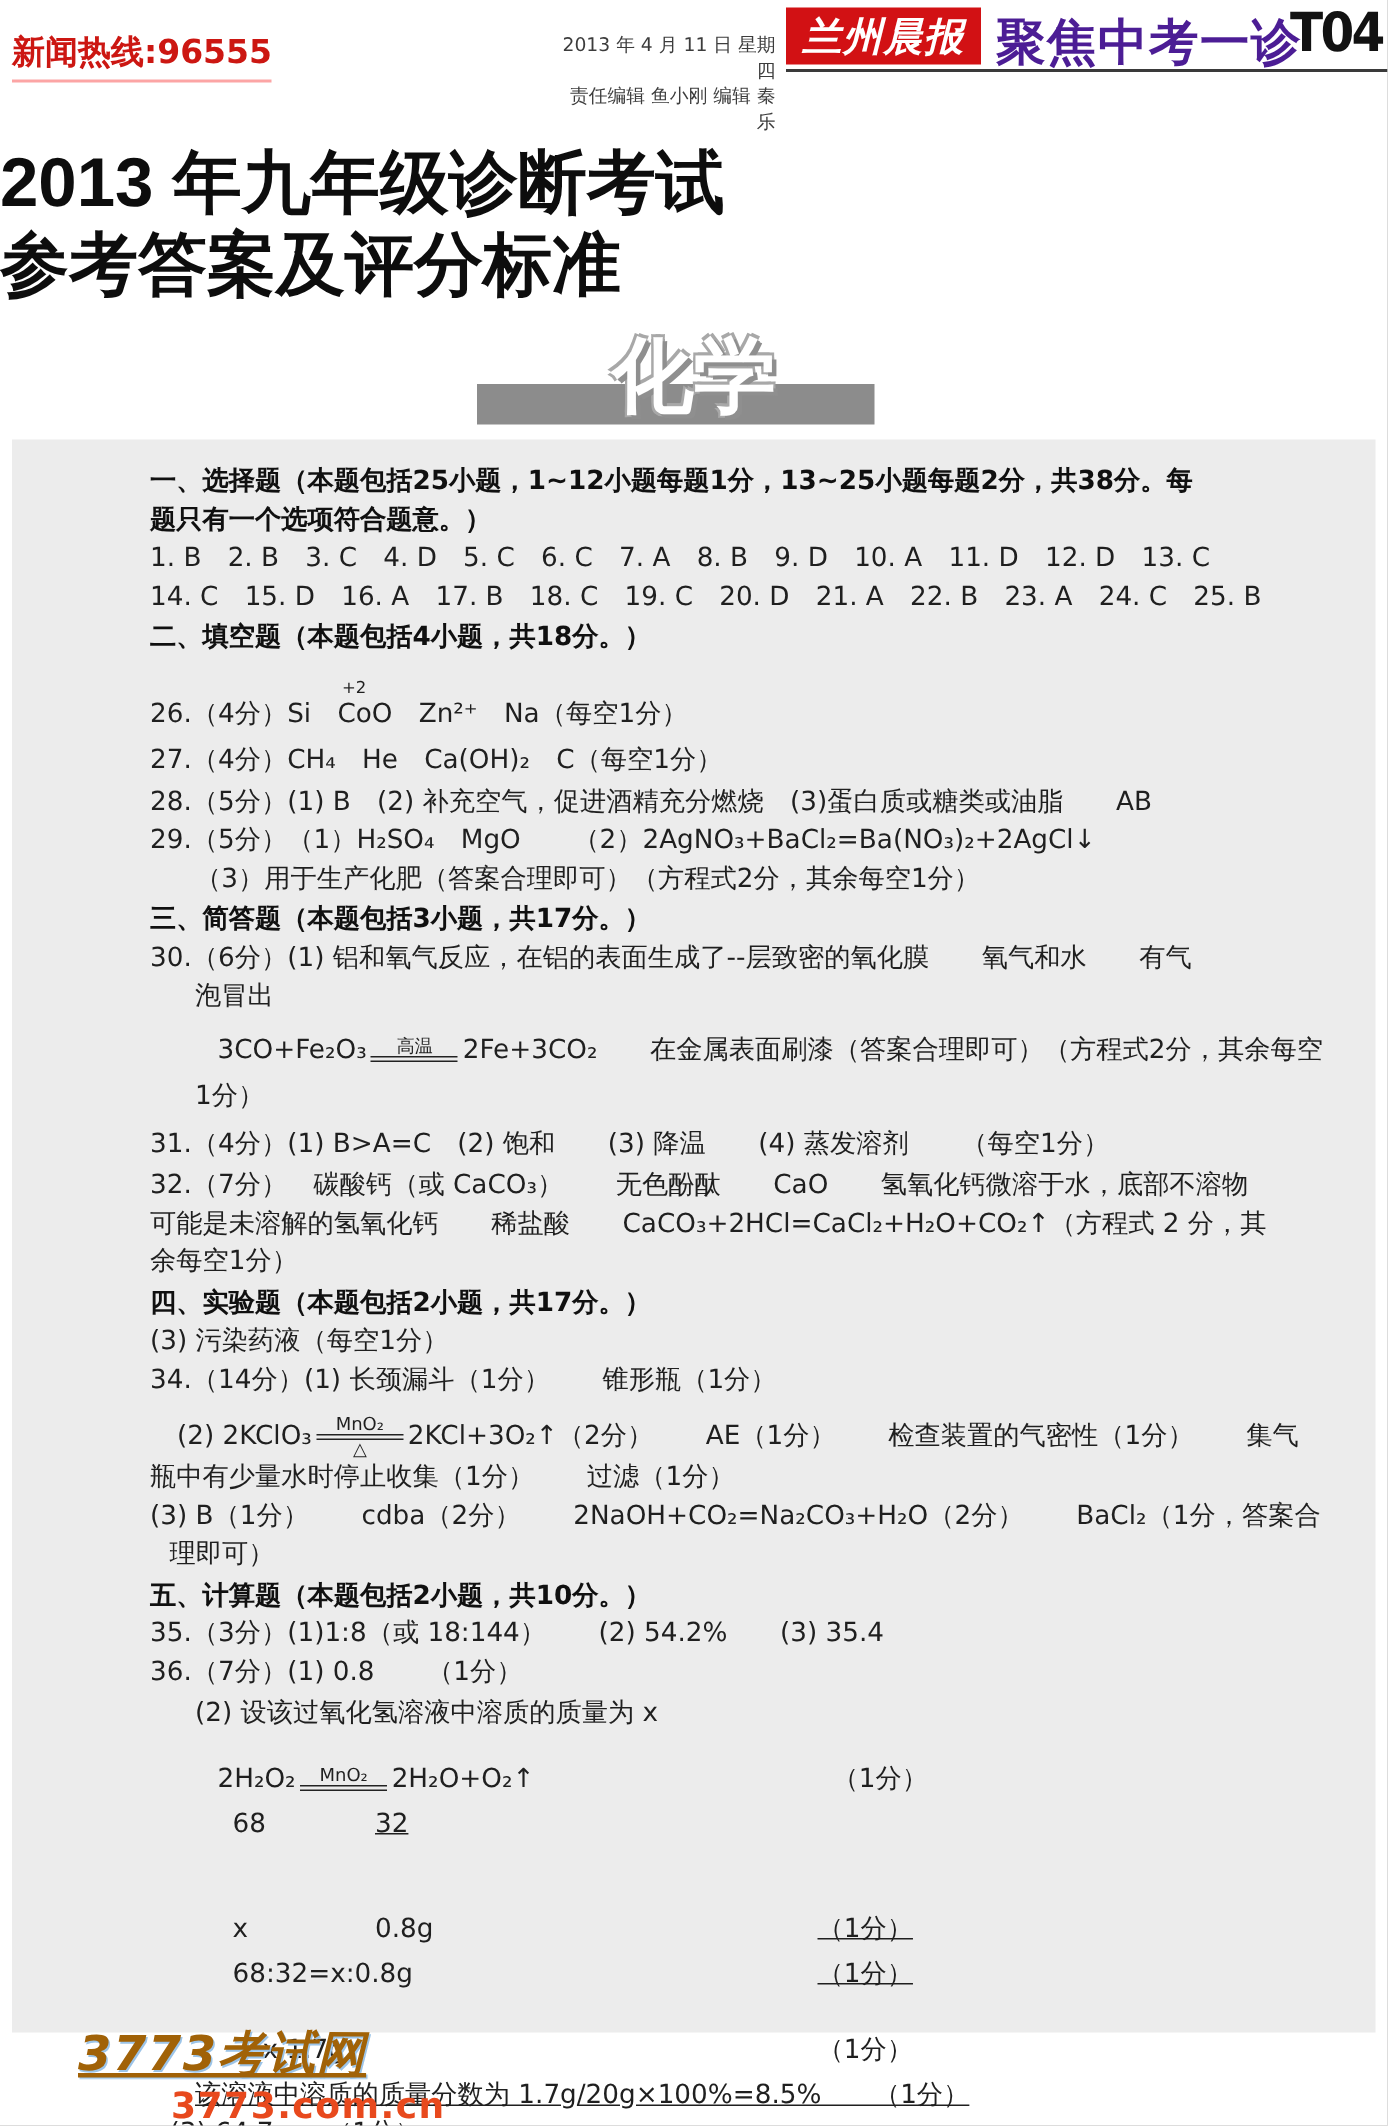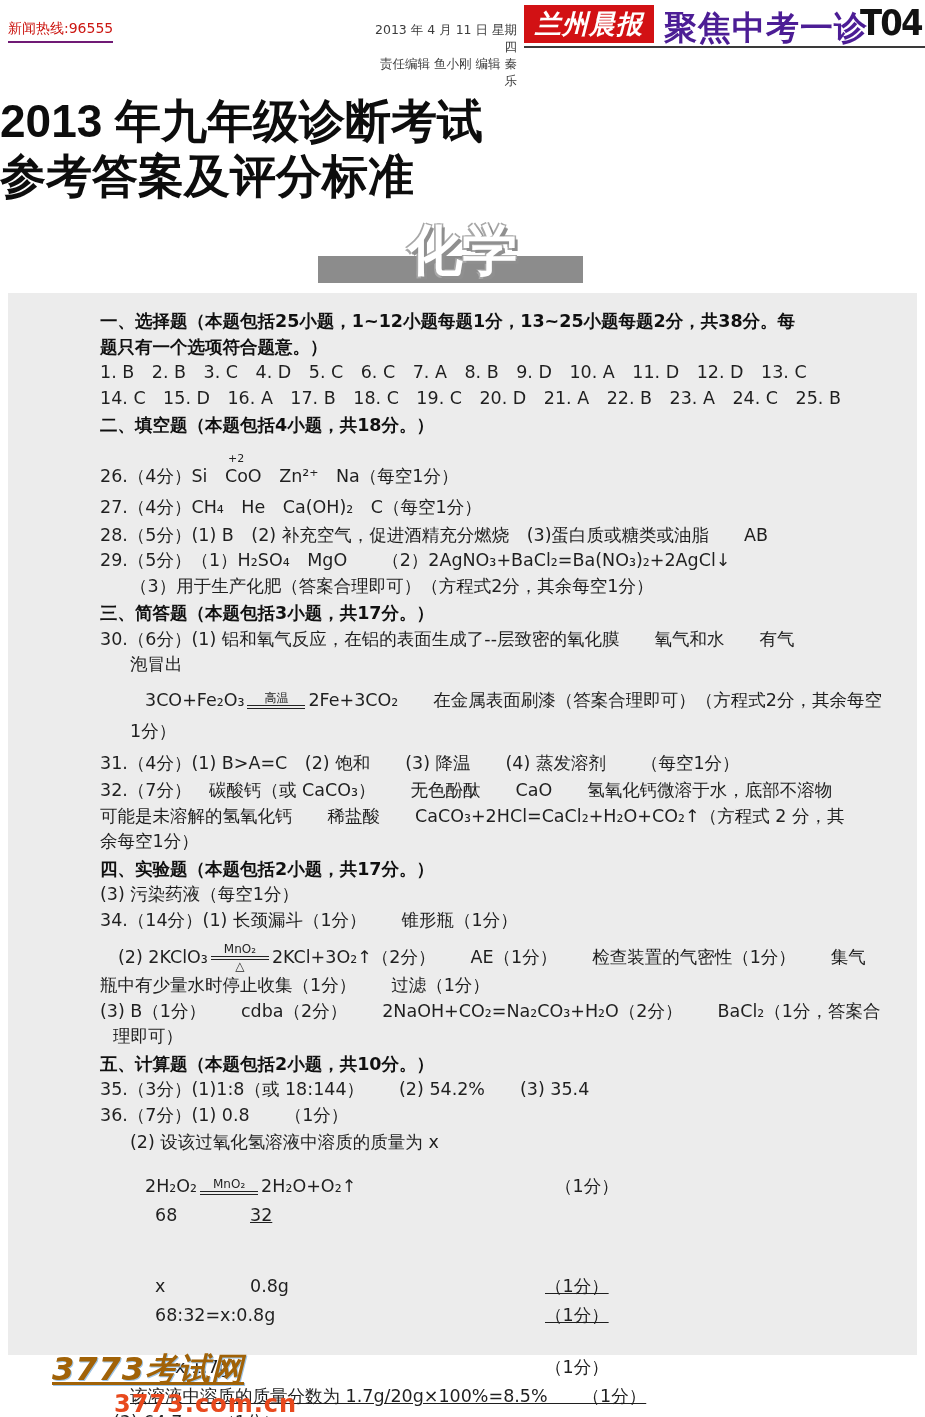--- a/index.html
+++ b/index.html
@@ -1,22 +1,22 @@
 <!DOCTYPE html>
 <html><head>
 <meta charset="utf-8">
 <style>
   * { margin:0; padding:0; box-sizing:border-box; }
   body { background:#888; font-family:"DejaVu Sans", sans-serif; }
   .page { position:relative; width:925px; height:1417px; margin:0 auto; background:#ffffff; overflow:hidden; }
 
   
   .masthead { position:relative; height:50px; }
-  .hotline { position:absolute; left:8px; top:20px; font-size:14px; font-weight:normal; color:#cc1712;
-             padding-bottom:3px; border-bottom:2px solid #701a75; }
+  .hotline { position:absolute; left:8px; top:20px; font-size:22px; font-weight:bold; color:#cc1712;
+             padding-bottom:3px; border-bottom:2px solid #fca5a5; }
   .pubinfo { position:absolute; left:372px; top:21px; font-size:12.5px; color:#3c3c3c; line-height:17px; text-align:right; width:145px;}
   .logo { position:absolute; left:524px; top:5px; width:130px; height:38px; background:#d21114; color:#fff;
           display:flex; align-items:center; justify-content:center; font-size:26px; font-weight:bold;
           font-style:italic; font-family:"DejaVu Serif", serif; letter-spacing:1px; }
   .section-title { position:absolute; left:664px; top:6px; font-size:33px; font-weight:bold; color:#4c1d95; letter-spacing:1px;text-align:center; }
   .pageno { position:absolute; left:860px; top:2px; font-size:36px; font-weight:bold; color:#121212; letter-spacing:-2px; transform:scaleX(.9); transform-origin:left; }
   .rule-right { position:absolute; left:524px; right:0; top:46px; border-top:2px solid #3a3a3a; }
 
   
   .title { margin-top:44px; text-align:left; font-size:46px; font-weight:bold; color:#0d0d0d;

